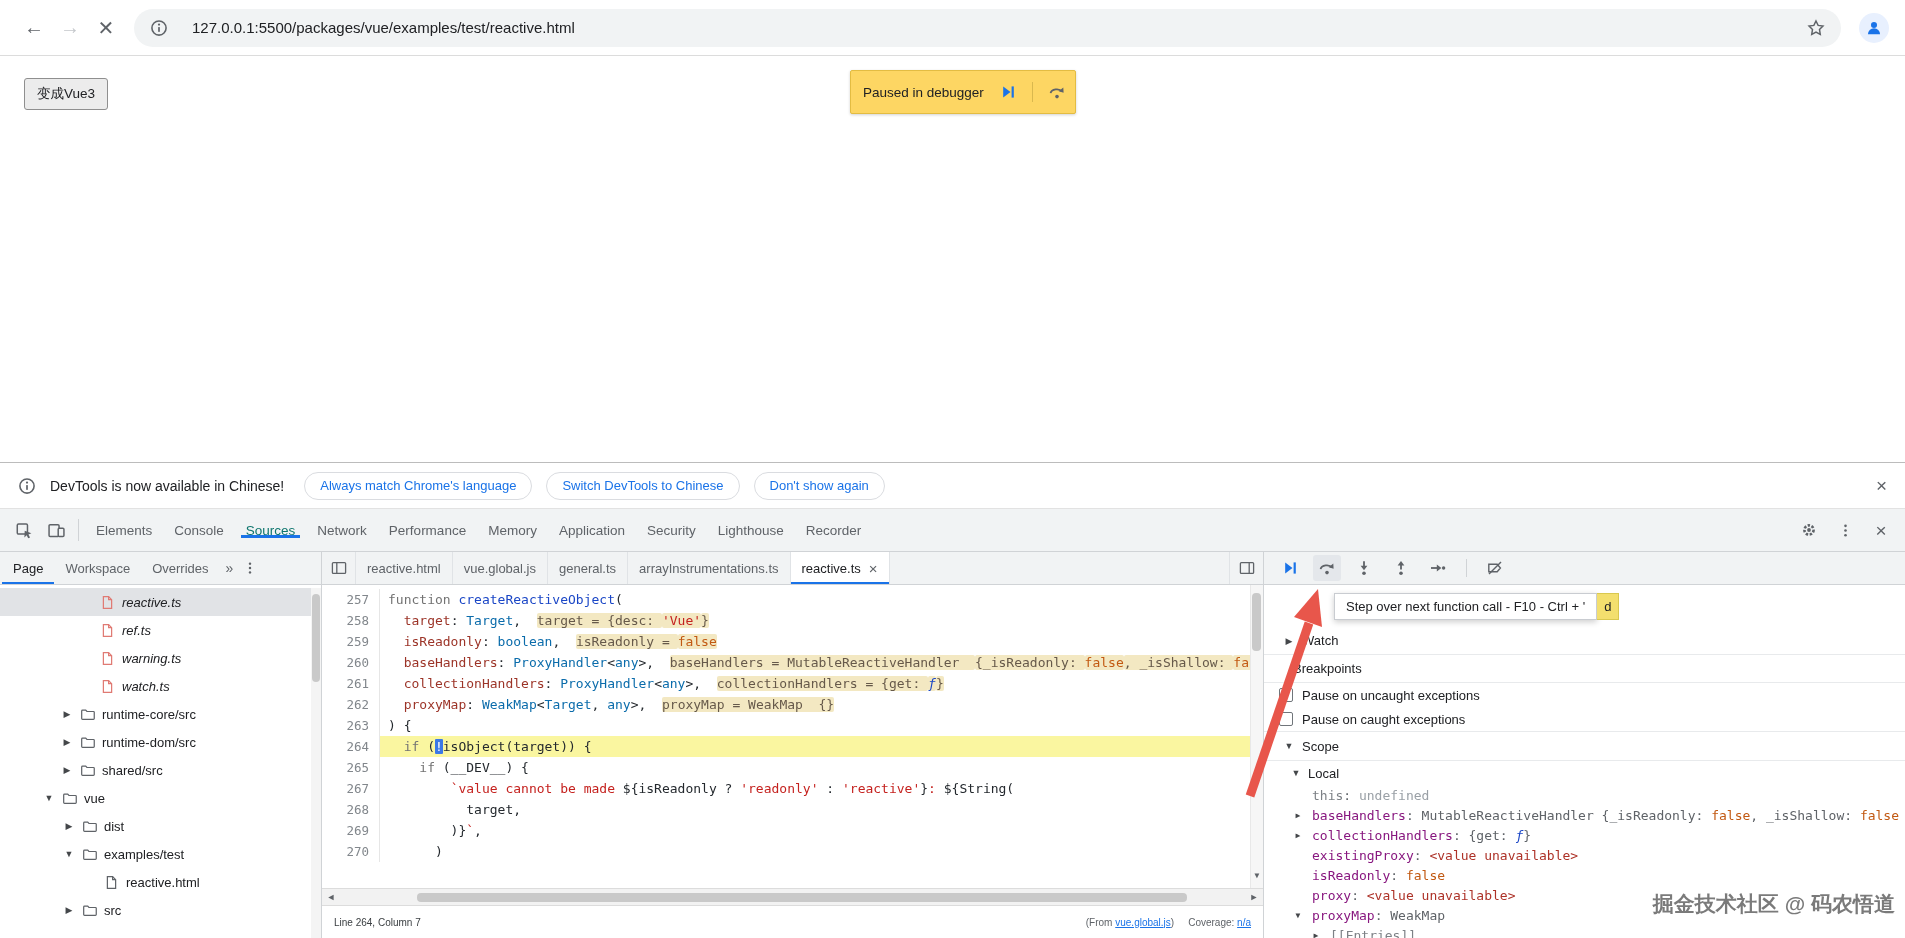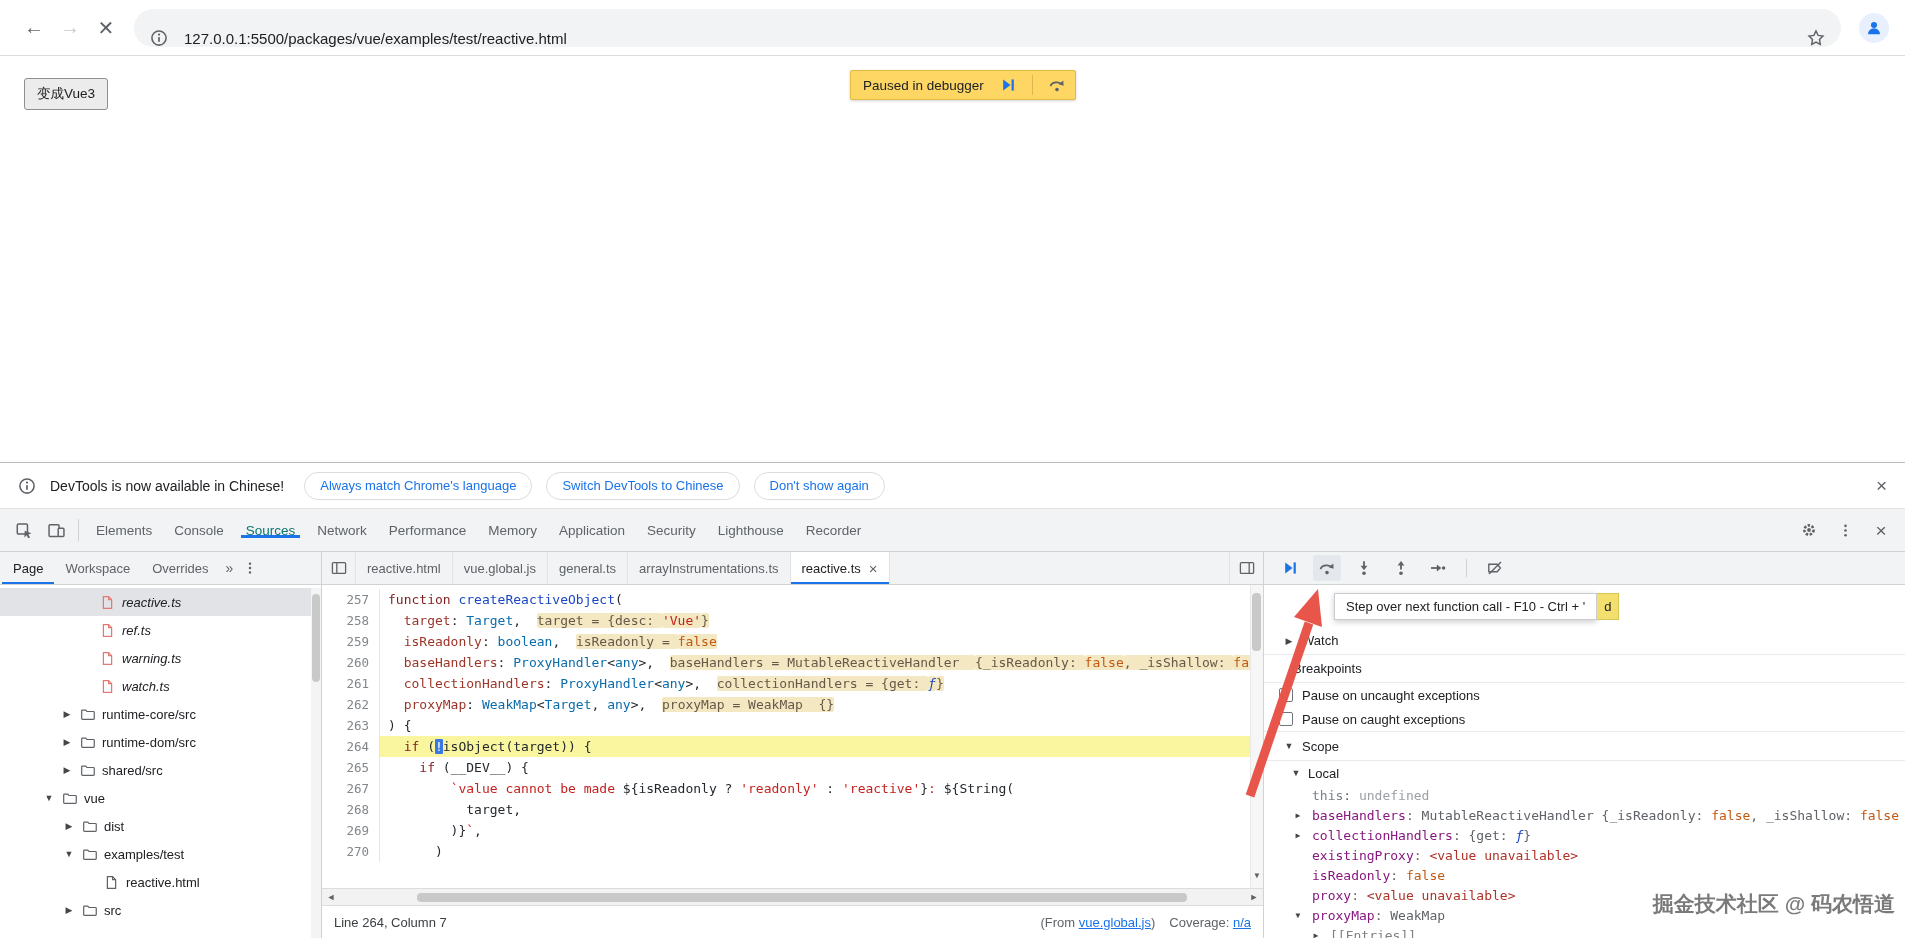--- a/index.html
+++ b/index.html
@@ -4,30 +4,30 @@
 <style>
 *{margin:0;padding:0;box-sizing:border-box}
 html,body{width:1905px;height:938px}
 body{font-family:"Liberation Sans",sans-serif;background:#fff}
 .screen{position:relative;width:1905px;height:938px;background:#fff;overflow:hidden;font-size:13px;color:#202124}
 
 
 .browser-bar{position:absolute;top:0;left:0;right:0;height:56px;background:#fff;border-bottom:1px solid #dcdcdc;display:flex;align-items:center;padding:0 16px}
 .nav-btn{width:36px;height:36px;border-radius:50%;display:flex;align-items:center;justify-content:center;font-size:20px;color:#5f6368;flex:0 0 auto}
 .nav-btn.disabled{color:#c4c7cb}
-.url-pill{flex:1;height:38px;background:#f1f3f4;border-radius:19px;display:flex;align-items:flex-end;padding:0 16px;gap:16px;margin:0 18px 0 10px;min-width:0}
+.url-pill{flex:1;height:38px;background:#f1f3f4;border-radius:19px;display:flex;align-items:center;padding:0 16px;gap:24px;margin:0 18px 0 10px;min-width:0}
 .url-text{font-size:15px;color:#202124;white-space:nowrap;overflow:hidden}
 .pill-ico{color:#5f6368;display:flex;align-items:center}
 .star{margin-left:auto}
 .avatar{width:30px;height:30px;border-radius:50%;background:#e8f0fe;display:flex;align-items:center;justify-content:center;color:#1a73e8;flex:0 0 auto}
 
 
 .page-area{position:absolute;top:56px;left:0;right:0;height:406px;background:#fff}
 .vue-btn{position:absolute;left:24px;top:22px;padding:6px 12px;background:#ececec;border:1px solid #8f8f8f;border-radius:3px;font-size:13.5px;font-family:"Liberation Sans",sans-serif;color:#202124}
-.paused-banner{position:absolute;left:850px;top:14px;height:30px;background:#fdd663;border:1px solid #e3bc42;border-radius:2px;display:flex;align-items:center;padding:0 4px 0 12px;gap:10px;box-shadow:0 1px 3px rgba(0,0,0,.18)}
+.paused-banner{position:absolute;left:850px;top:14px;height:44px;background:#fdd663;border:1px solid #e3bc42;border-radius:2px;display:flex;align-items:center;padding:0 4px 0 12px;gap:10px;box-shadow:0 1px 3px rgba(0,0,0,.18)}
 .pb-text{font-size:13.5px;color:#202124;white-space:nowrap}
 .pb-ico{width:28px;height:26px;display:flex;align-items:center;justify-content:center}
 .pb-ico.blue{color:#1a73e8}
 .pb-ico.gray{color:#5f6368}
 .pb-sep{width:1px;height:20px;background:#d9b84e}
 
 
 .devtools{position:absolute;left:0;top:462px;width:1905px;height:476px;border-top:1px solid #bcbcbc;background:#fff;display:flex;flex-direction:column}
 .notice-bar{height:46px;border-bottom:1px solid #e2e2e2;display:flex;align-items:center;padding:0 18px;gap:14px;background:#fff}
 .notice-msg{font-size:14px;color:#202124;margin-right:6px;white-space:nowrap}
@@ -67,38 +67,38 @@
 .et-strip{display:flex;align-items:stretch;min-width:0;overflow:hidden;flex:1}
 .etab{display:flex;align-items:center;padding:0 11px;color:#5f6368;border-right:1px solid #e0e3e6;gap:8px;white-space:nowrap}
 .etab.active{background:#fff;color:#202124;box-shadow:inset 0 -2px 0 #1a73e8}
 .etab .x{color:#5f6368;font-size:15px;line-height:1}
 .code-area{flex:1;position:relative;overflow:hidden;background:#fff;font-family:"DejaVu Sans Mono",monospace;font-size:13px;line-height:21px;padding-top:4px}
 .code-row{display:flex;height:21px;white-space:pre}
 .ln{width:58px;flex:0 0 58px;text-align:right;padding-right:10px;color:#82878c;border-right:1px solid #e6e6e6;background:#fff;font-size:12.5px}
 .cl{flex:1;padding-left:8px;overflow:hidden}
 .code-row.exec .cl{background:#faf6a0}
 .tk-p{color:#24292e}
-.tk-k{color:#7f1d1d}
+.tk-k{color:#737373}
 .tk-d{color:#1a46c6}
 .tk-pr{color:#9c3428}
 .tk-t{color:#0b6cab}
 .tk-s{color:#c5221f}
 .tk-sel{background:#3b78e7;color:#fff;border-radius:1px}
 .tk-iv{background:#f3e8c2;color:#66594a;border-radius:2px}
 .tk-iv.tk-s{color:#c5221f}
 .tk-iv.tk-b{color:#c25912}
 .tk-iv.tk-f{color:#1a46c6;font-style:italic}
 .ed-vscroll{position:absolute;top:0;right:0;bottom:0;width:13px;background:#f6f6f6;border-left:1px solid #e8e8e8}
 .ed-vscroll .thumb{position:absolute;top:8px;right:2px;width:9px;height:58px;background:#c9c9c9;border-radius:4px}
 .ed-vscroll .varrow{position:absolute;bottom:2px;left:0;right:0;text-align:center;font-size:8px;color:#5f6368}
 .h-scroll{height:17px;background:#f2f2f2;border-top:1px solid #dcdcdc;position:relative;flex:0 0 auto}
 .h-arrow{position:absolute;top:0;bottom:0;width:18px;display:flex;align-items:center;justify-content:center;font-size:9px;color:#5f6368}
 .h-arrow.left{left:0}.h-arrow.right{right:0}
 .h-thumb{position:absolute;top:3.5px;left:95px;width:770px;height:9px;background:#c9c9c9;border-radius:4px}
-.status-bar{height:20px;border-top:1px solid #dcdcdc;display:flex;align-items:center;padding:16px 12px;color:#3c4043;font-size:13px;background:#fff;flex:0 0 auto;white-space:nowrap}
+.status-bar{height:20px;border-top:1px solid #dcdcdc;display:flex;align-items:center;padding:16px 12px;color:#3c4043;font-size:10px;background:#fff;flex:0 0 auto;white-space:nowrap}
 .status-right{margin-left:auto;display:flex;gap:14px;color:#5f6368;align-items:center}
 .link{color:#1a73e8;text-decoration:underline}
 
 
 .debug-pane{flex:1;display:flex;flex-direction:column;position:relative;min-width:0}
 .debug-toolbar{height:33px;background:#f1f3f4;border-bottom:1px solid #d0d3d6;display:flex;align-items:center;padding-left:12px;gap:9px;flex:0 0 auto}
 .dbtn{width:28px;height:26px;display:flex;align-items:center;justify-content:center;border-radius:3px;color:#5f6368}
 .dbtn.blue{color:#1a73e8}
 .dbtn.hovered{background:#e4e7eb}
 .dt-sep{width:1px;height:18px;background:#d0d3d6;margin:0 5px}

